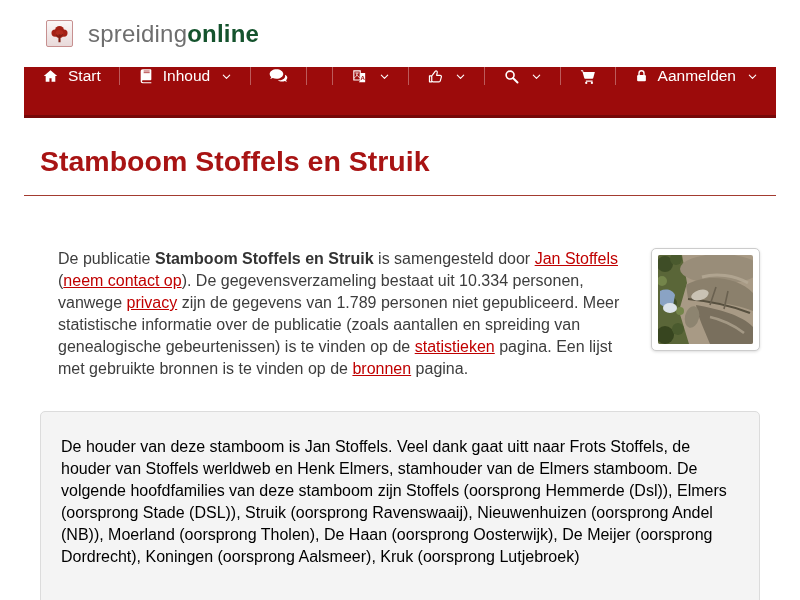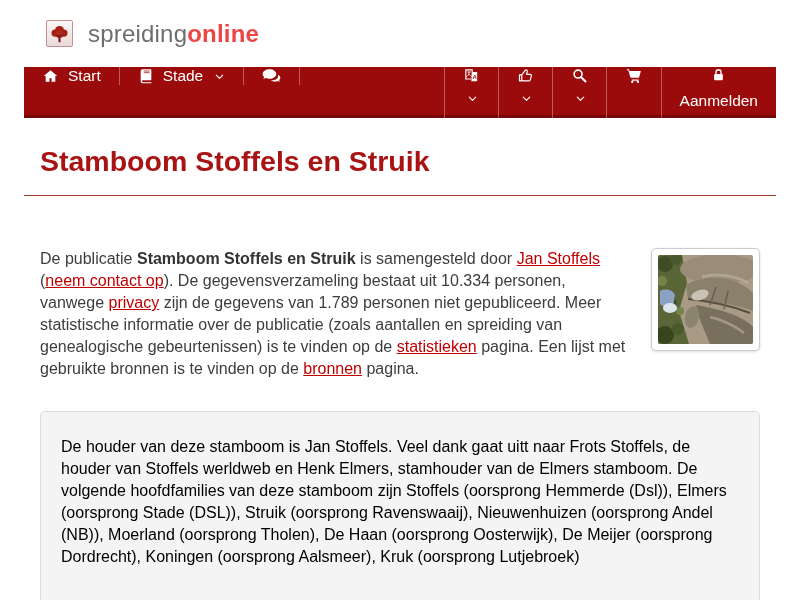--- a/index.html
+++ b/index.html
@@ -14,36 +14,36 @@
   
   .header { height:67px; display:flex; align-items:center; padding-left:46px; }
   .logo { display:flex; align-items:center; cursor:pointer; text-decoration:none; }
   .logo-tile {
     width:27px; height:27px; margin-right:15px;
     border:1px solid #c79090; border-radius:2px;
     background:linear-gradient(#fbf7f7,#e9dada);
     display:flex; align-items:center; justify-content:center;
   }
   .logo-text { font-size:24px; color:#6e6e6e; font-weight:400; letter-spacing:.2px; }
-  .logo-text b { color:#ef4444; font-weight:700; }
+  .logo-text b { color:#14532d; font-weight:700; }
 
   
   .nav {
     margin:0 24px; height:51px;
     background:#9c0b0b;
     border-bottom:3px solid #760808;
     display:flex; align-items:flex-start;
   }
   .nav-item {
     display:flex; align-items:center; gap:9px;
     padding:0 18px; color:#ffffff; font-size:15.5px;
     text-decoration:none; cursor:pointer; white-space:nowrap;
   }
   .nav-left .nav-item { border-right:1px solid rgba(255,255,255,.33); }
-  .nav-right .nav-item { border-left:1px solid rgba(255,255,255,.33);flex-direction:column; }
+  .nav-right .nav-item { border-left:1px solid rgba(255,255,255,.33); }
   .nav-left, .nav-right { display:flex; align-items:stretch; }
   .nav-spacer { flex:1; }
   .nicon { display:flex; align-items:center; }
   .nicon svg { display:block; }
   .chev { margin-left:2px; display:flex; align-items:center; }
 
   
   h1.page-title {
     margin:26px 40px 0; font-size:28.5px; line-height:34px;
     font-weight:700; color:#a81414;
@@ -53,21 +53,21 @@
   
   .content { margin:52px 40px 0; }
   .photo-frame {
     float:right; margin:0 0 10px 18px;
     padding:6px; background:#fff;
     border:1px solid #cccccc; border-radius:5px;
     box-shadow:0 1px 3px rgba(0,0,0,.14);
     cursor:pointer;
   }
   .photo-frame svg { display:block; border-radius:2px; }
-  p.intro { margin:0; font-size:16px; line-height:22px; color:#3d3d3d; }
+  p.intro { margin:18px; font-size:16px; line-height:22px; color:#3d3d3d; }
   p.intro b { font-weight:700; color:#333; }
   a.link { color:#c00000; text-decoration:underline; cursor:pointer; }
 
   
   .notice {
     clear:none; margin:31px 0 0;
     background:#f4f4f4; border:1px solid #dcdcdc; border-radius:5px;
     padding:24px 20px 36px;
   }
   .notice p { margin:0; font-size:16px; line-height:22px; color:#000000; }
@@ -103,21 +103,21 @@
       <span>Start</span>
     </a>
 
     <a class="nav-item">
       <span class="nicon">
         <svg width="16" height="16" viewBox="0 0 24 24" fill="#fff">
           <path d="M7 2h11.5c.8 0 1.5.7 1.5 1.5V17c0 .8-.7 1.5-1.5 1.5H7.8c-.9 0-1.7.6-1.8 1.5 0 .8.8 1.3 1.8 1.3H20V23H7c-1.7 0-3-1.3-3-3V5c0-1.7 1.3-3 3-3z"></path>
           <path d="M8.5 4.5h9M8.5 7h9" stroke="#9c0b0b" stroke-width="1.1"></path>
         </svg>
       </span>
-      <span>Stade</span>
+      <span>Inhoud</span>
       <span class="chev">
         <svg width="11" height="11" viewBox="0 0 24 24">
             <polyline points="5 9 12 16 19 9" fill="none" stroke="#fff" stroke-width="2.4" stroke-linecap="round" stroke-linejoin="round"></polyline>
           </svg>
       </span>
     </a>
 
     <a class="nav-item">
       <span class="nicon">
         <svg width="19" height="16" viewBox="0 0 28 22" fill="#fff">

